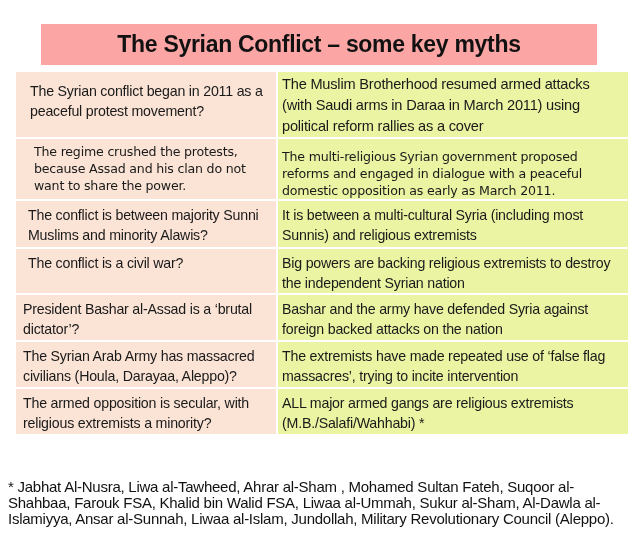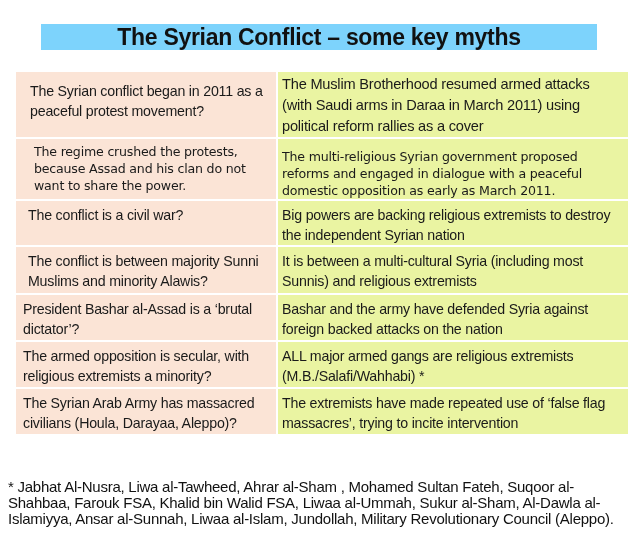--- a/index.html
+++ b/index.html
@@ -1,22 +1,22 @@
 <!DOCTYPE html>
 <html><head>
 <meta charset="utf-8">
 <style>
   html, body { margin:0; padding:0; }
   body {
     width:640px; height:537px; background:#ffffff; position:relative; overflow:hidden;
     font-family:"Liberation Sans", sans-serif; color:#1a1a1a;
   }
   .title-box {
-    position:absolute; left:41px; top:24px; width:556px; height:26px;
-    background:#7dd3fc; display:flex; align-items:center; justify-content:center;
+    position:absolute; left:41px; top:24px; width:556px; height:41px;
+    background:#fca5a5; display:flex; align-items:center; justify-content:center;
   }
   .title-box h1 {
     margin:0; font-size:23px; font-weight:bold; color:#111; letter-spacing:-0.3px;
   }
   .table {
     position:absolute; left:16px; top:72px; width:612px;
   }
   .row { display:flex; border-bottom:2px solid #ffffff; box-sizing:border-box; }
   .cell { box-sizing:border-box; display:flex; align-items:flex-start; }
   .left { width:262px; background:#fbe4d6; border-right:2px solid #ffffff; }
@@ -45,39 +45,39 @@
   <div class="row data" style="height:67px">
     <div class="cell left" style="padding-top:9px">The Syrian conflict began in 2011 as a peaceful protest movement?</div>
     <div class="cell right" style="padding-top:2px;line-height:21px;font-size:14.6px">The Muslim Brotherhood resumed armed attacks (with Saudi arms in Daraa in March 2011) using political reform rallies as a cover</div>
   </div>
 
   <div class="row data mono-ish" style="height:62px">
     <div class="cell left" style="padding-top:4px">The regime crushed the protests, because Assad and his clan do not want to share the power.</div>
     <div class="cell right" style="padding-top:9px">The multi-religious Syrian government proposed reforms and engaged in dialogue with a peaceful domestic opposition as early as March 2011.</div>
   </div>
 
+  <div class="row data" style="height:48px">
+    <div class="cell left" style="padding-left:12px">The conflict is between majority Sunni Muslims and minority Alawis?</div>
+    <div class="cell right">It is between a multi-cultural Syria (including most Sunnis) and religious extremists</div>
+  </div>
+
   <div class="row data" style="height:46px">
     <div class="cell left" style="padding-left:12px">The conflict is a civil war?</div>
     <div class="cell right">Big powers are backing religious extremists to destroy the independent Syrian nation</div>
-  </div>
-
-  <div class="row data" style="height:48px">
-    <div class="cell left" style="padding-left:12px">The conflict is between majority Sunni Muslims and minority Alawis?</div>
-    <div class="cell right">It is between a multi-cultural Syria (including most Sunnis) and religious extremists</div>
   </div>
 
   <div class="row data" style="height:47px">
     <div class="cell left" style="padding-left:7px">President Bashar al-Assad is a ‘brutal dictator’?</div>
     <div class="cell right">Bashar and the army have defended Syria against foreign backed attacks on the nation</div>
   </div>
 
   <div class="row data" style="height:47px">
-    <div class="cell left" style="padding-left:7px">The armed opposition is secular, with religious extremists a minority?</div>
-    <div class="cell right">ALL major armed gangs are religious extremists (M.B./Salafi/Wahhabi) *</div>
+    <div class="cell left" style="padding-left:7px">The Syrian Arab Army has massacred civilians (Houla, Darayaa, Aleppo)?</div>
+    <div class="cell right">The extremists have made repeated use of ‘false flag massacres’, trying to incite intervention</div>
   </div>
 
   <div class="row data" style="height:47px">
-    <div class="cell left" style="padding-left:7px">The Syrian Arab Army has massacred civilians (Houla, Darayaa, Aleppo)?</div>
-    <div class="cell right">The extremists have made repeated use of ‘false flag massacres’, trying to incite intervention</div>
+    <div class="cell left" style="padding-left:7px">The armed opposition is secular, with religious extremists a minority?</div>
+    <div class="cell right">ALL major armed gangs are religious extremists (M.B./Salafi/Wahhabi) *</div>
   </div>
 </div>
 
 <div class="footnote">* Jabhat Al-Nusra, Liwa al-Tawheed, Ahrar al-Sham , Mohamed Sultan Fateh, Suqoor al-Shahbaa, Farouk FSA, Khalid bin Walid FSA, Liwaa al-Ummah, Sukur al-Sham, Al-Dawla al-Islamiyya, Ansar al-Sunnah, Liwaa al-Islam, Jundollah, Military Revolutionary Council (Aleppo).</div>
 
 </body></html>

